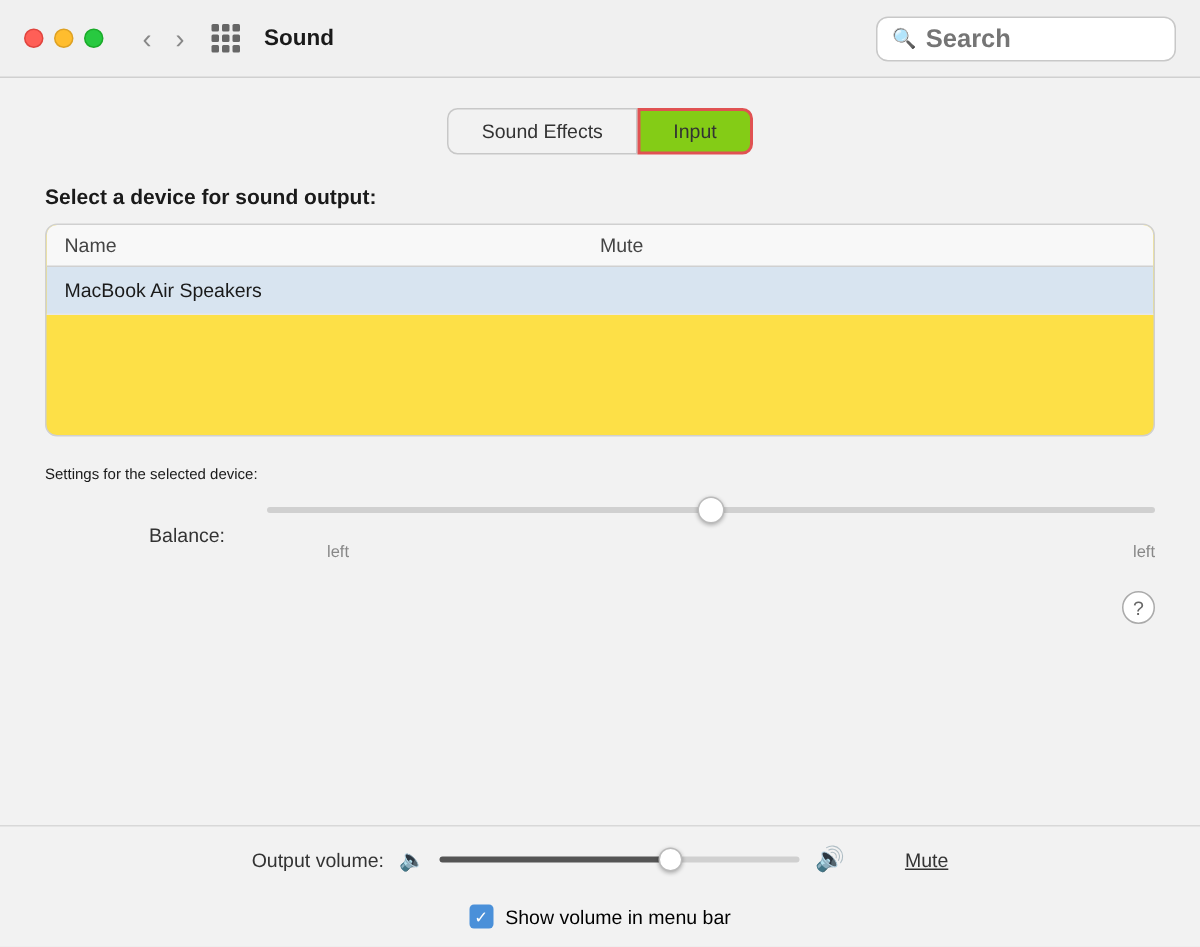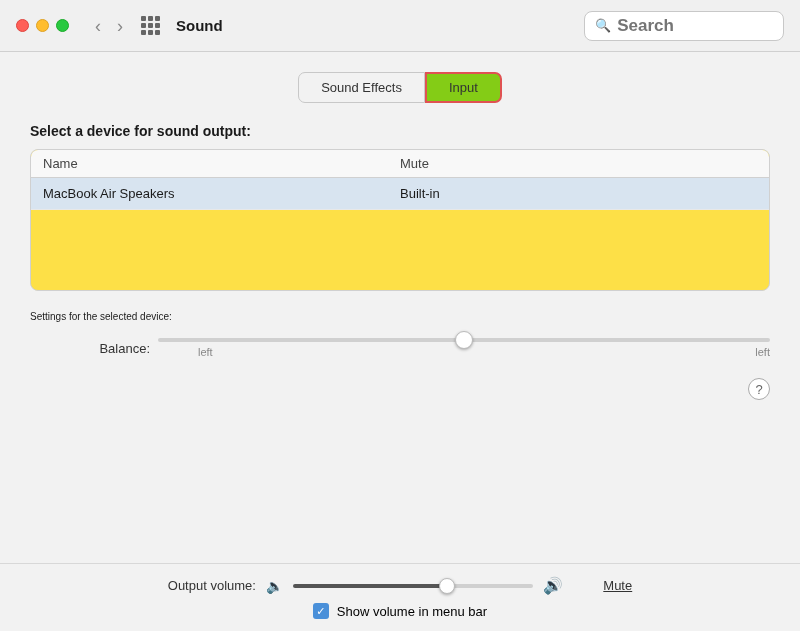--- a/index.html
+++ b/index.html
@@ -193,21 +193,21 @@
     }
     .settings-title {
       font-size: 10px;
       color: #1a1a1a;
       margin-bottom: 16px;
     }
 
     .balance-row {
       display: flex;
       align-items: center;
-      gap: 8px;
+      gap: 28px;
       margin-bottom: 4px;
       padding-left: 40px;
     }
     .balance-label {
       font-size: 13px;
       color: #333;
       width: 80px;
       text-align: right;
     }
     .slider-container {
@@ -232,21 +232,21 @@
       height: 18px;
       background: white;
       border: 1px solid #bbb;
       border-radius: 50%;
       box-shadow: 0 1px 3px rgba(0,0,0,0.3);
       cursor: pointer;
     }
     .slider-labels {
       display: flex;
       justify-content: space-between;
-      margin-top: 4px;
+      margin-top: 20px;
       padding-left: 40px;
     }
     .slider-label {
       font-size: 11px;
       color: #888;
     }
 
     .help-btn {
       display: flex;
       justify-content: flex-end;
@@ -267,21 +267,21 @@
     }
 
     
     .bottom-bar {
       background: #f2f2f2;
       border-top: 1px solid #d8d8d8;
       padding: 12px 24px;
       display: flex;
       flex-direction: column;
       align-items: center;
-      gap: 8px;
+      gap: 20px;
       flex-shrink: 0;
     }
     .volume-row {
       display: flex;
       align-items: center;
       gap: 10px;
     }
     .volume-label {
       font-size: 13px;
       color: #333;
@@ -383,21 +383,20 @@
   <div class="panel">
     <div class="section-title">Select a device for sound output:</div>
 
     <div class="device-table">
       <div class="table-header">
         <span class="col-name">Name</span>
         <span class="col-type">Mute</span>
       </div>
       <div class="table-row">
         <span class="row-name">MacBook Air Speakers</span>
-        <span class="row-type">Built-in</span>
       </div>
       <div class="table-empty"></div>
     </div>
 
     <div class="settings-section">
       <div class="settings-title">Settings for the selected device:</div>
 
       <div class="balance-row">
         <span class="balance-label">Balance:</span>
         <div class="slider-container">

